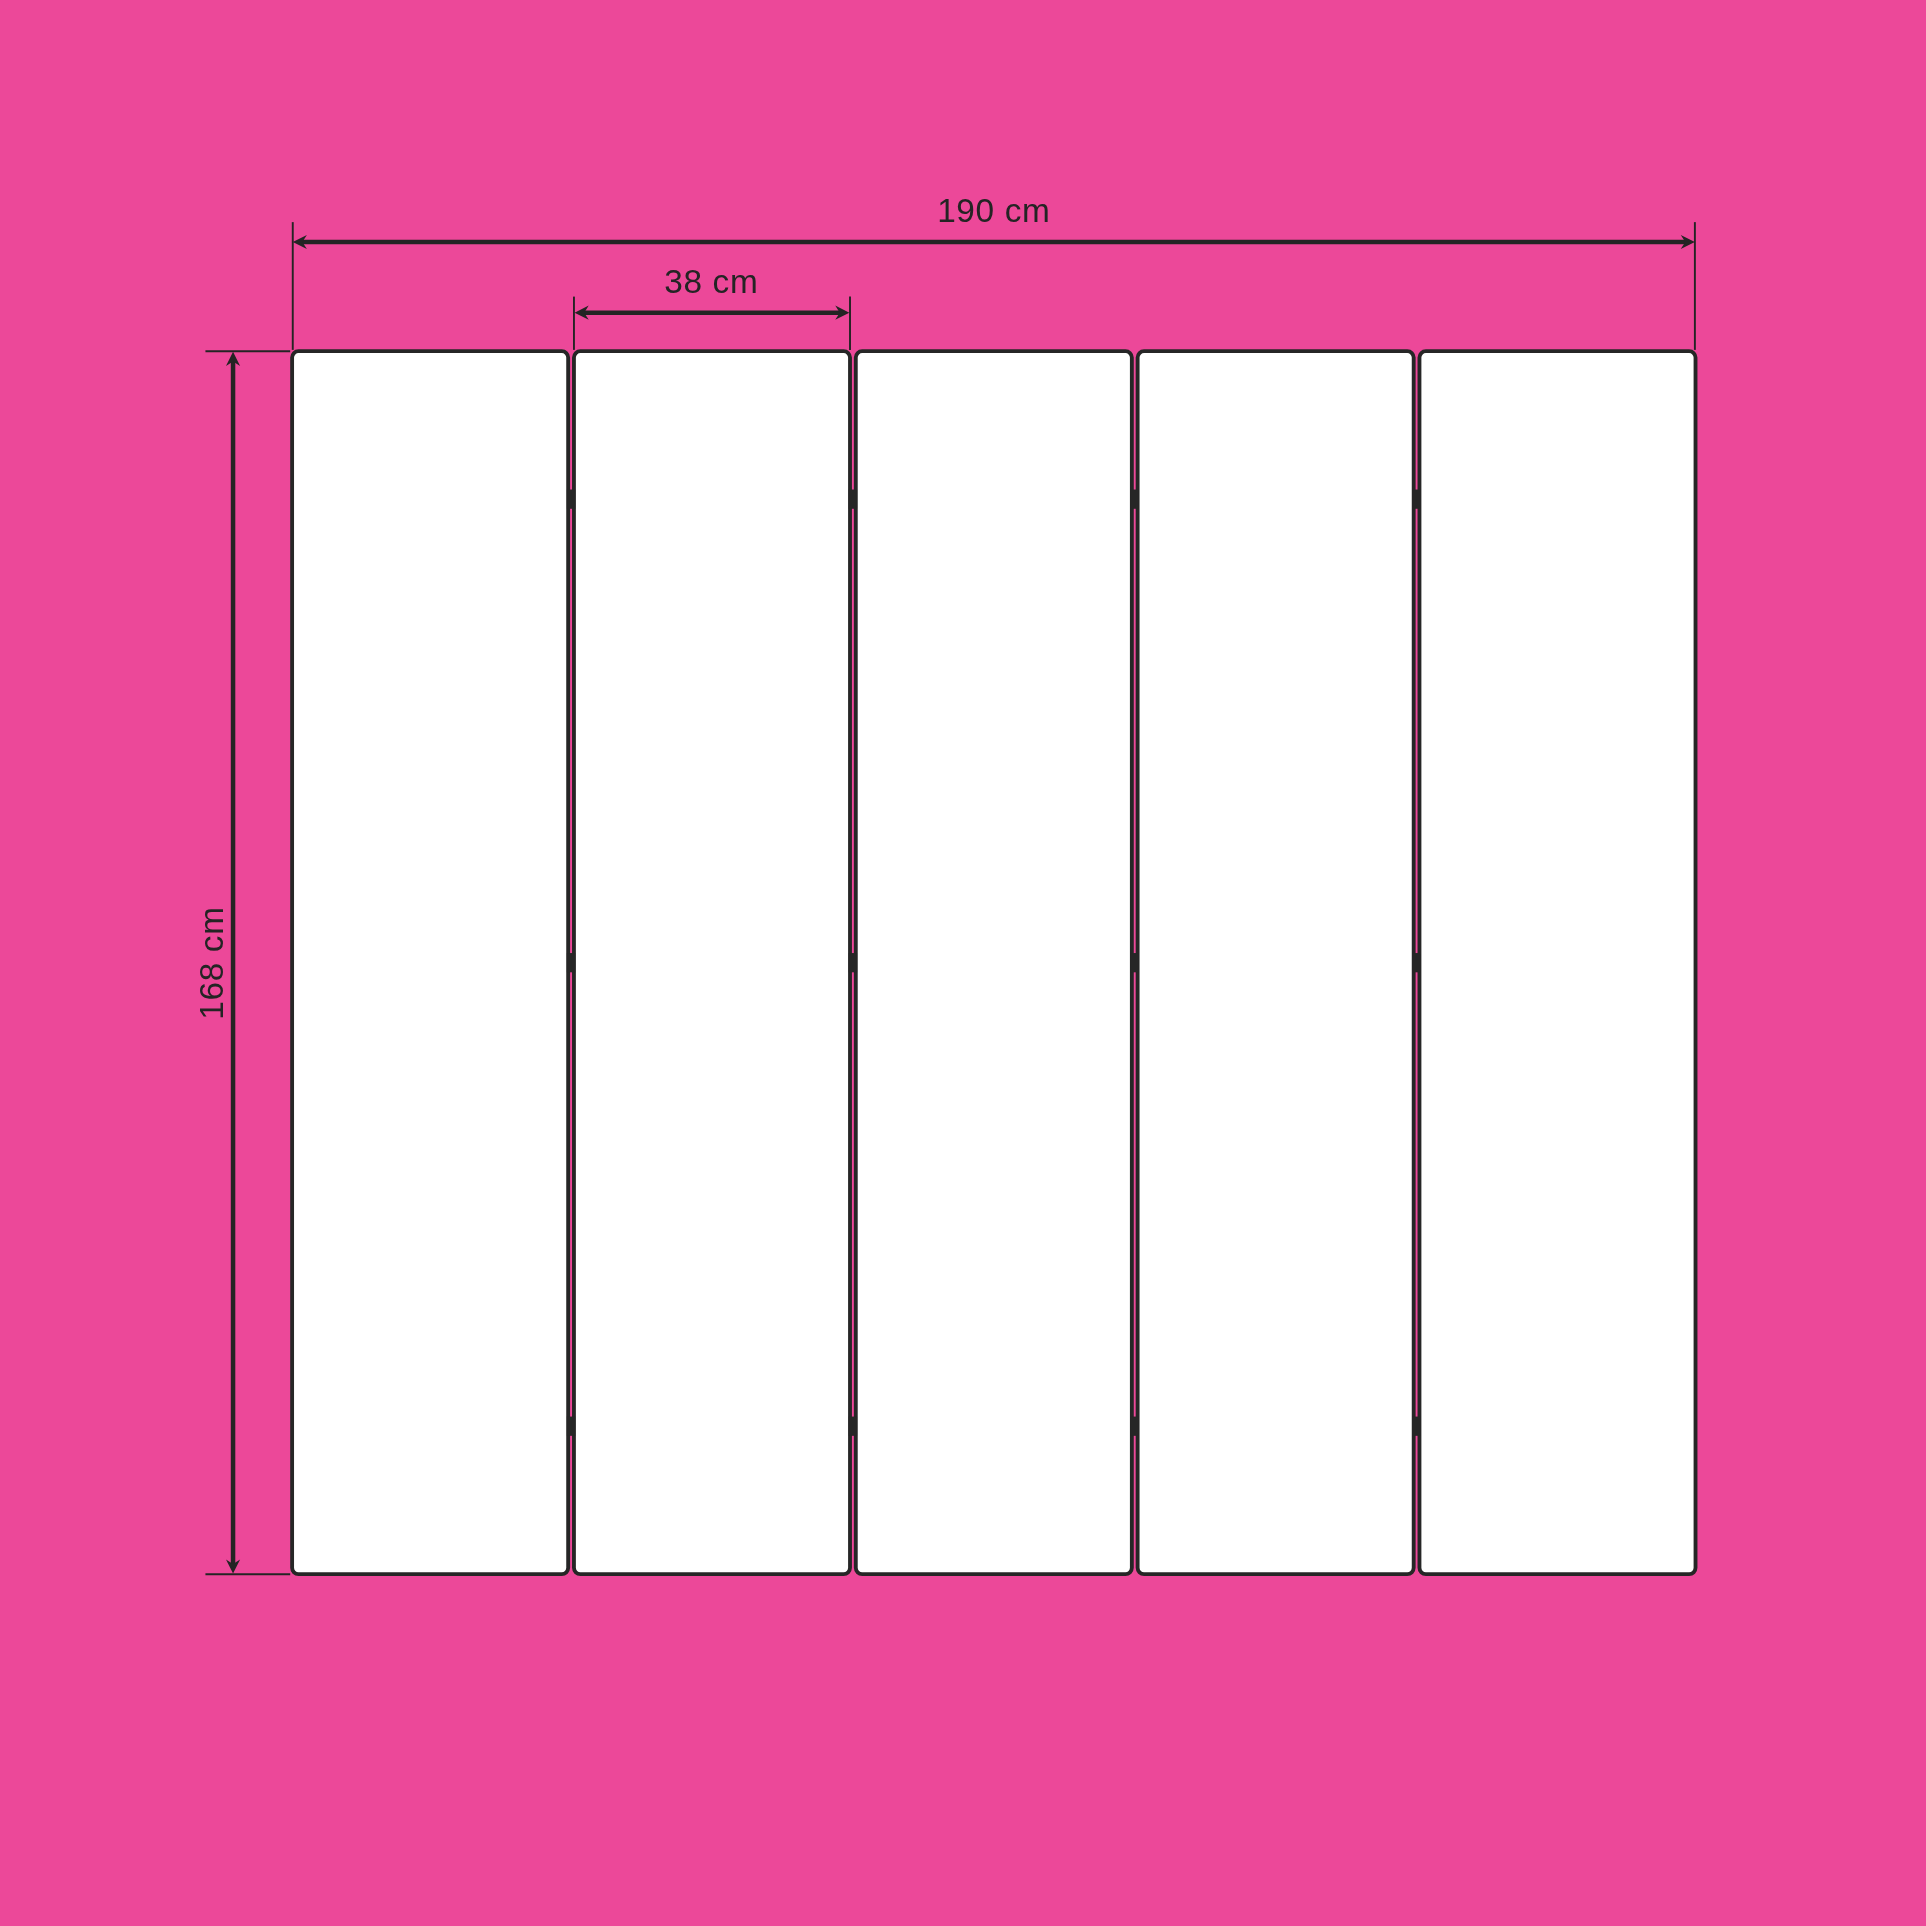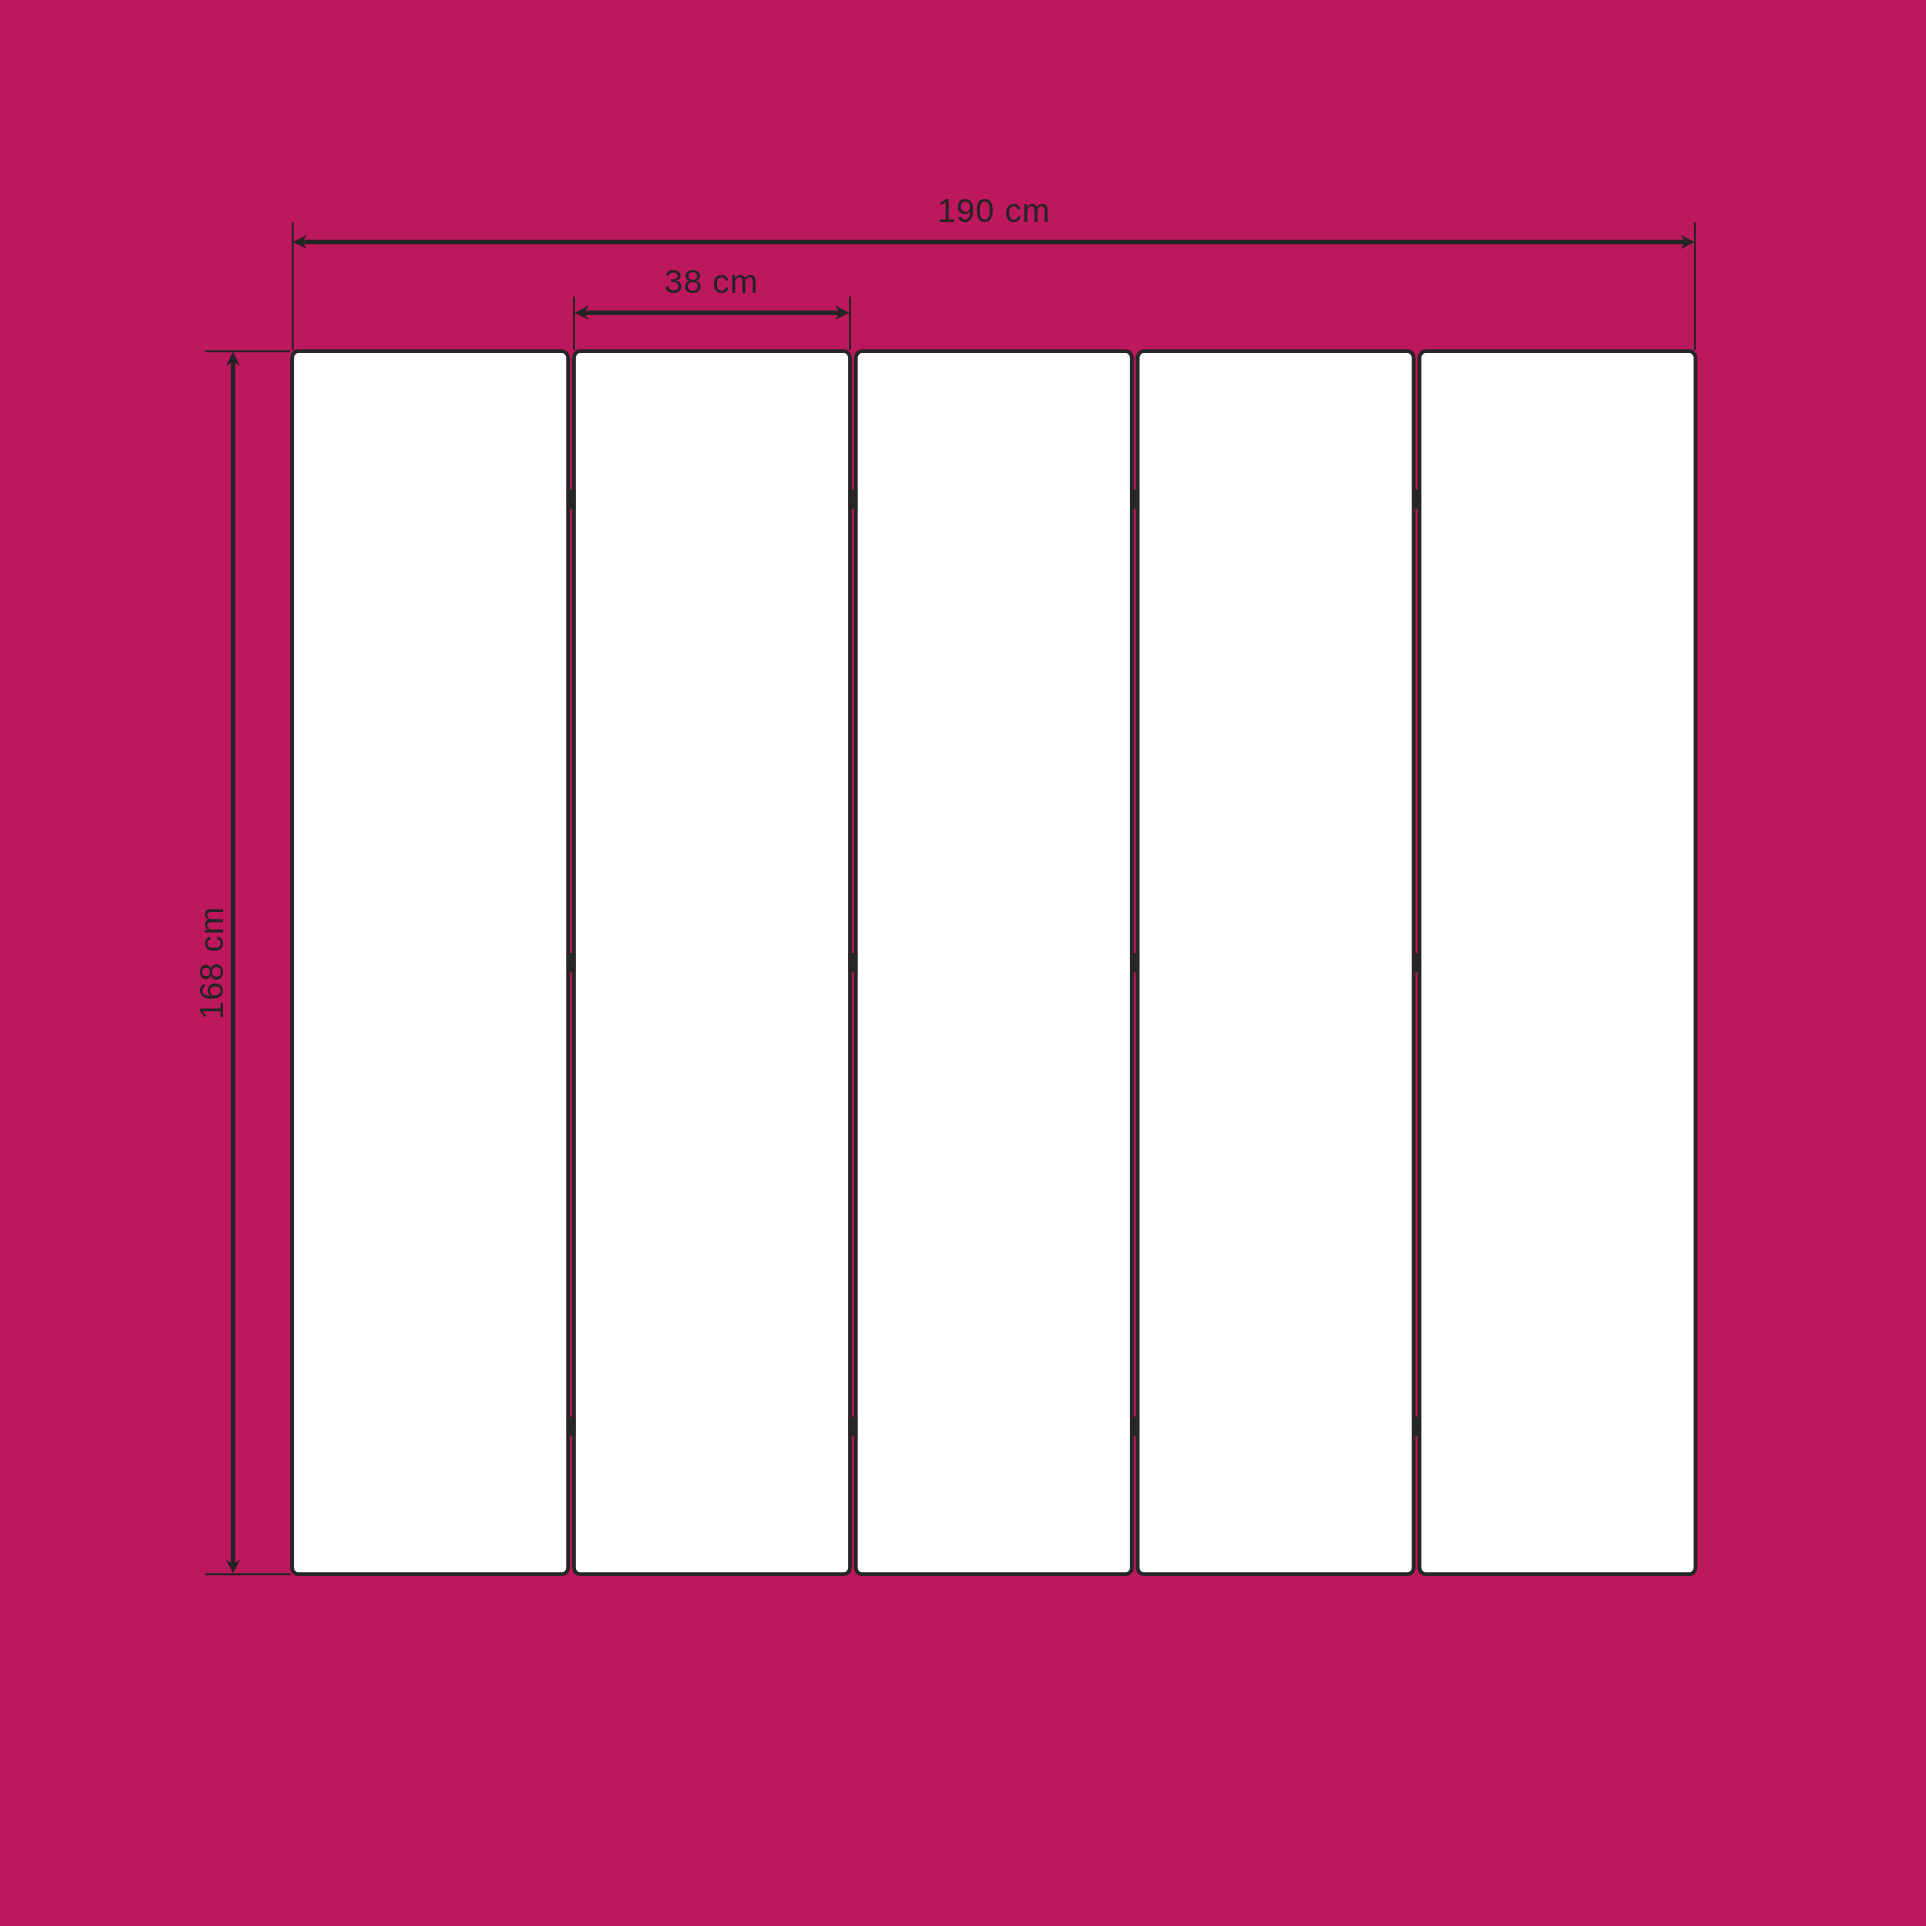--- a/index.html
+++ b/index.html
@@ -7,21 +7,21 @@
     padding: 0;
     width: 1926px;
     height: 1926px;
     background: #ffffff;
     font-family: "Liberation Sans", sans-serif;
   }
   #stage {
     position: relative;
     width: 1926px;
     height: 1926px;
-    background: #be185d;
+    background: #ec4899;
     overflow: hidden;
   }
   svg { display: block; }
   .panel {
     fill: #ffffff;
     stroke: #262626;
     stroke-width: 6;
   }
   .hinge {
     fill: #262626;

